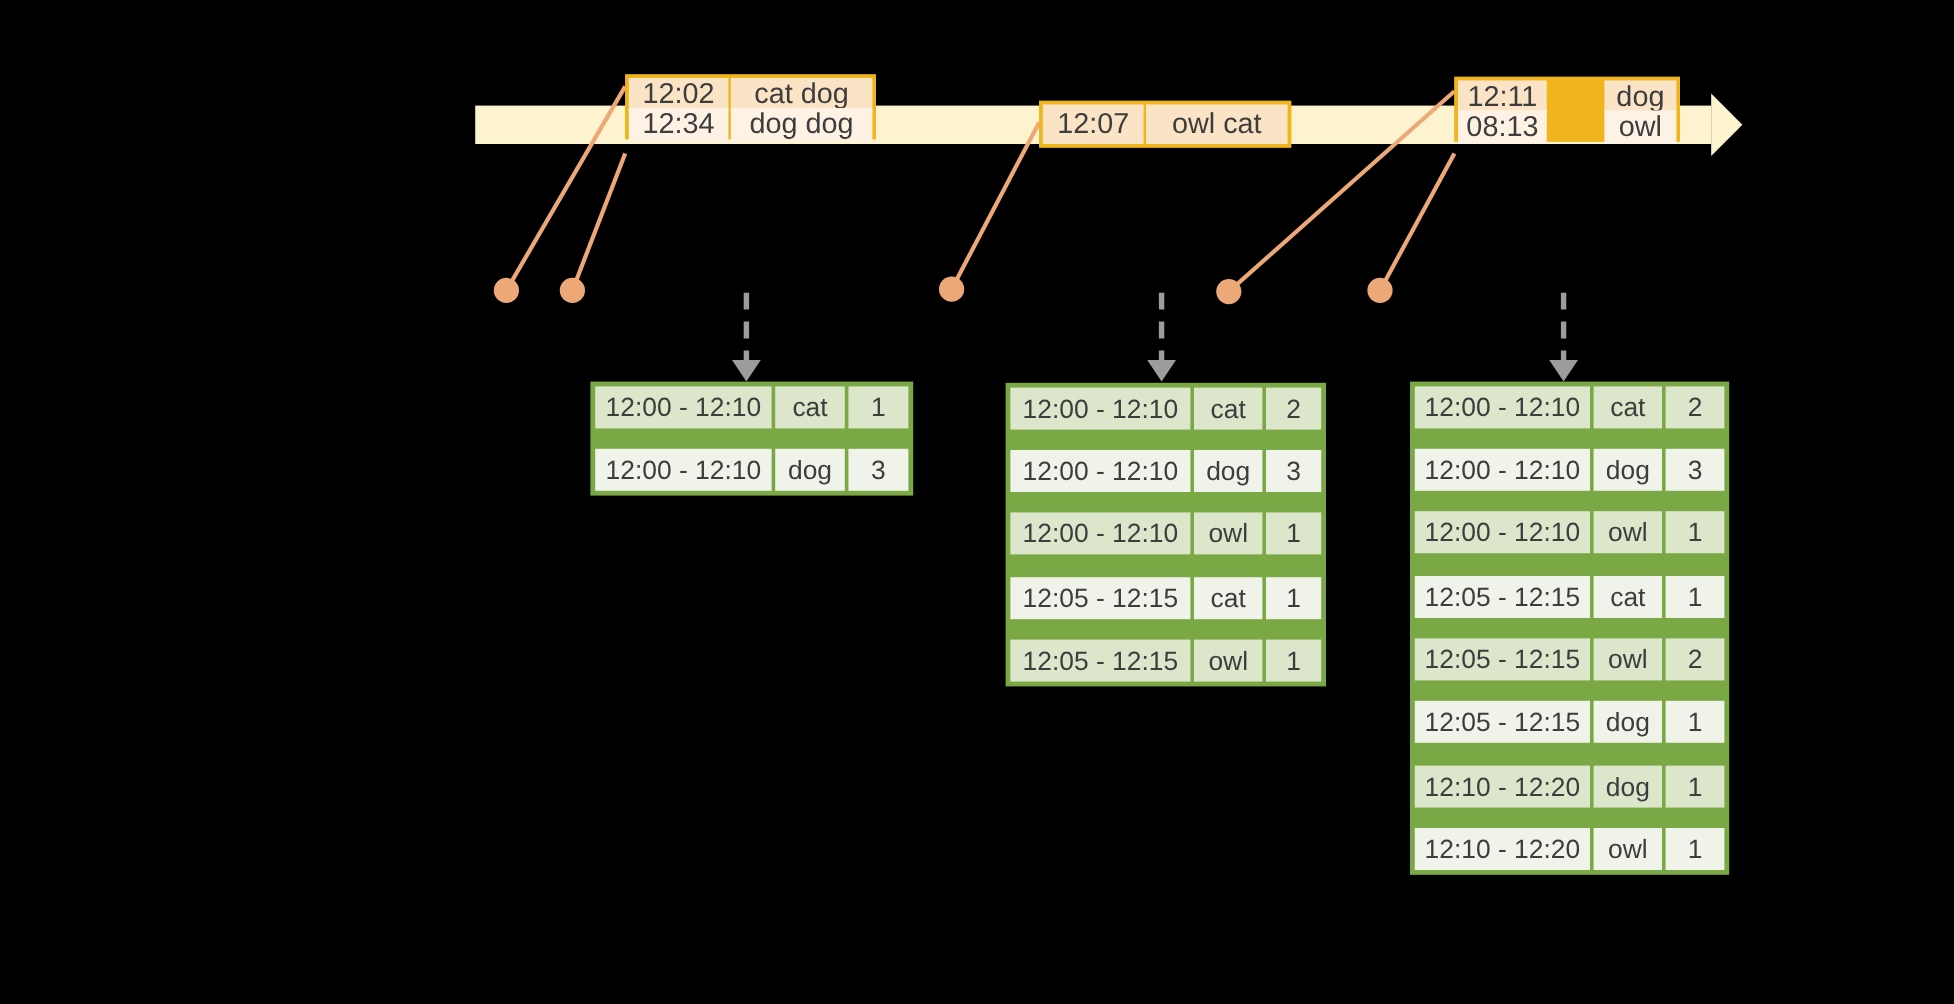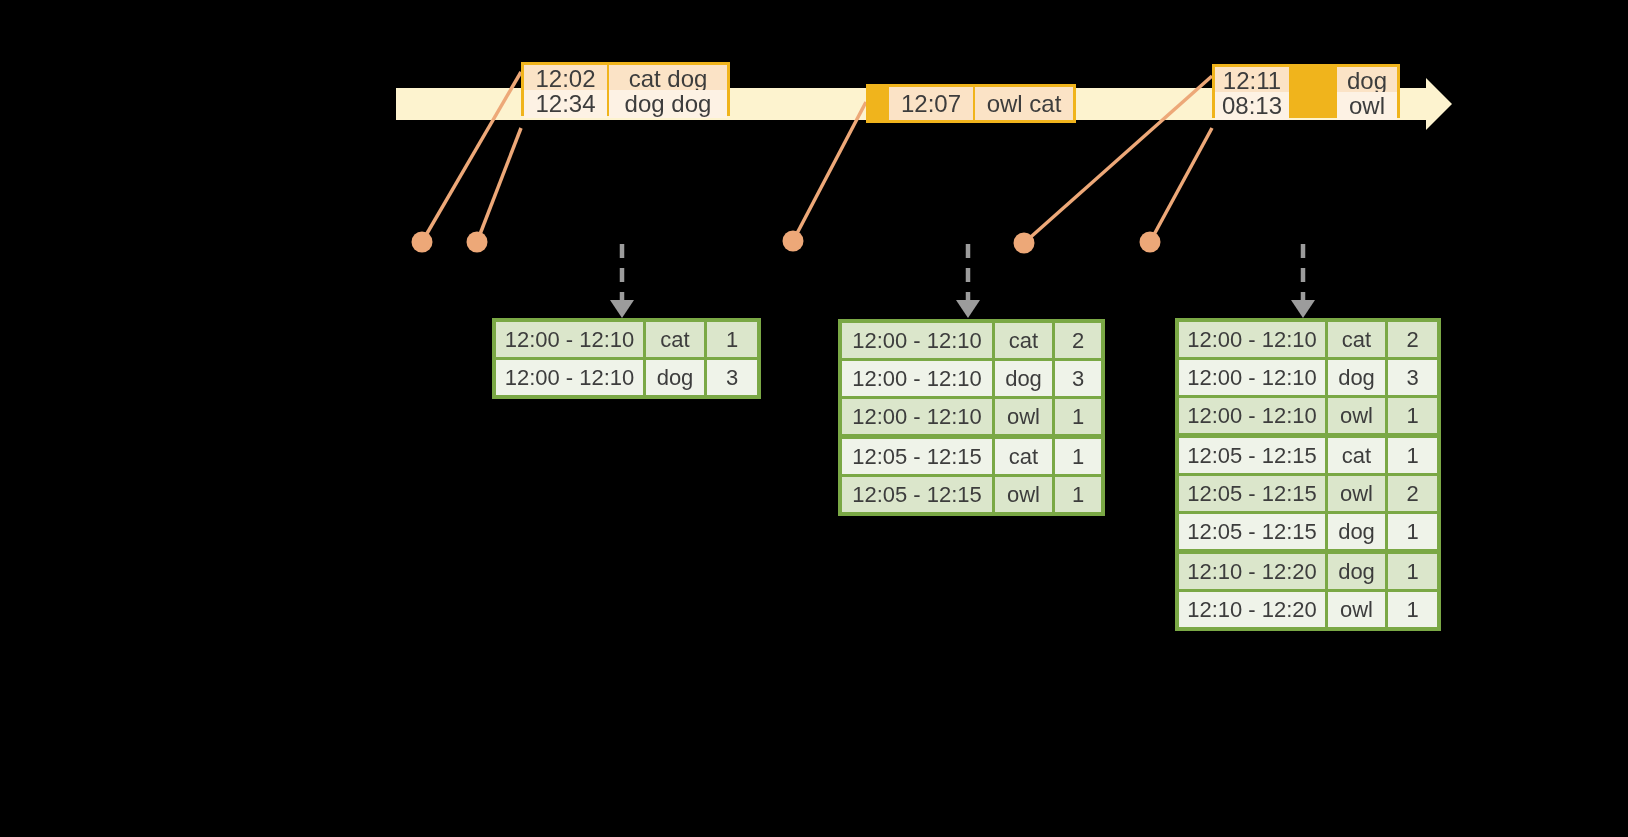--- a/index.html
+++ b/index.html
@@ -23,30 +23,30 @@
   .event-table.single .erow{height:33px;}
   .erow .cell{
     display:flex;align-items:center;justify-content:center;
     font-size:24px;
   }
   .erow:nth-child(odd) .cell{background:var(--event-row-a,#fbe3c6);}
   .erow:nth-child(even) .cell{background:var(--event-row-b,#fdf2e4);}
   #et1{left:521px;top:62px;width:203px;}
   #et1 .erow{grid-template-columns:83px 1fr;}
   #et2{left:866px;top:84px;width:204px;}
-  #et2 .erow{grid-template-columns:84px 1fr;margin-left:20px;}
+  #et2 .erow{grid-template-columns:84px 1fr;}
   #et3{left:1212px;top:64px;width:182px;}
   #et3 .erow{grid-template-columns:74px 1fr;gap:48px;}
 
   
   .result-table{
     position:absolute;
     background:var(--result-border,#7aa845);
     padding:4px;
-    display:flex;flex-direction:column;gap:3px;
+    display:flex;flex-direction:column;gap:17px;
     z-index:3;
   }
   .rrow{display:grid;gap:3px;height:35px;}
   .rrow .cell{
     display:flex;align-items:center;justify-content:center;
     font-size:22px;
   }
   .rrow:nth-child(odd) .cell{background:var(--result-row-a,#dbe6cb);}
   .rrow:nth-child(even) .cell{background:var(--result-row-b,#eff3e9);}
   .rrow.group-start{margin-top:2px;}

